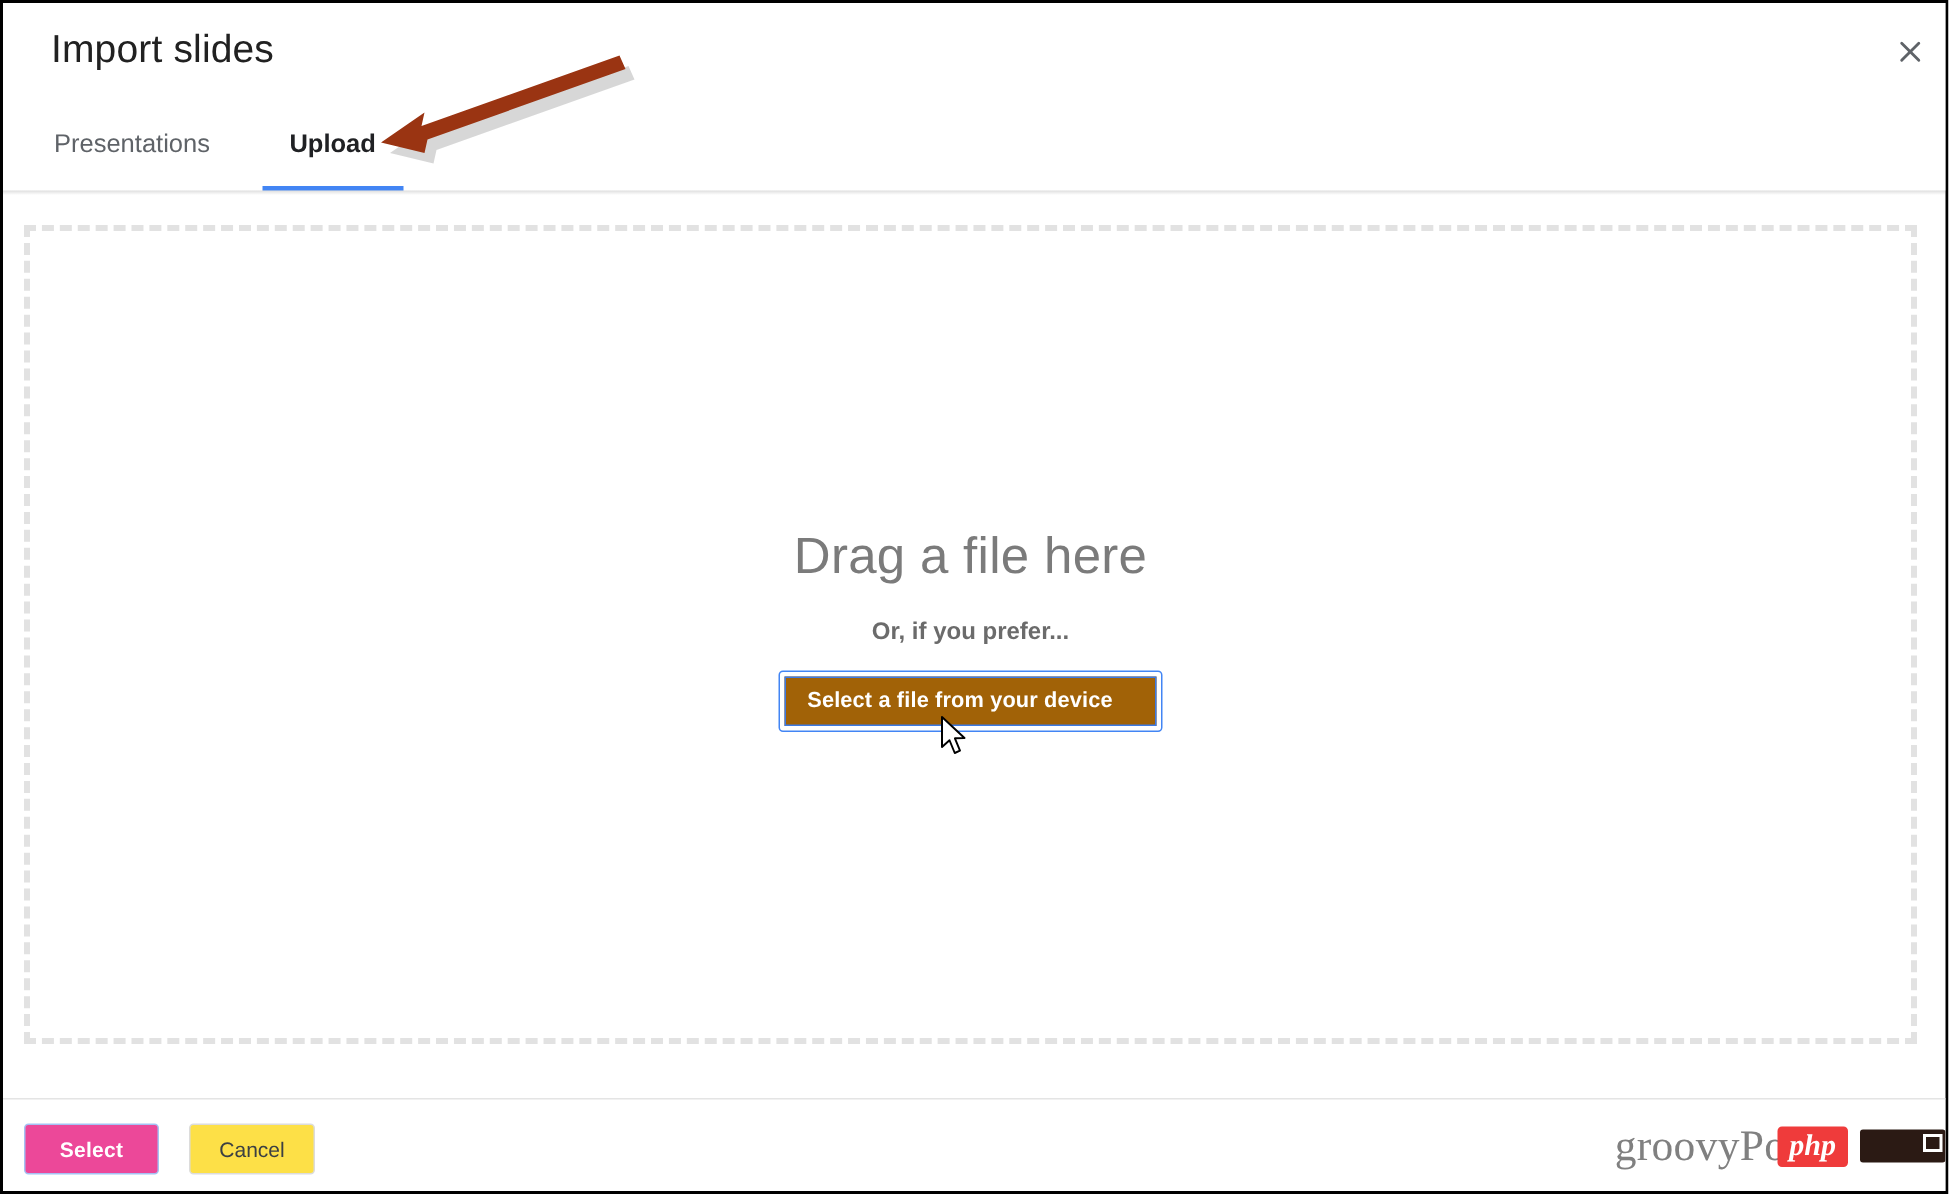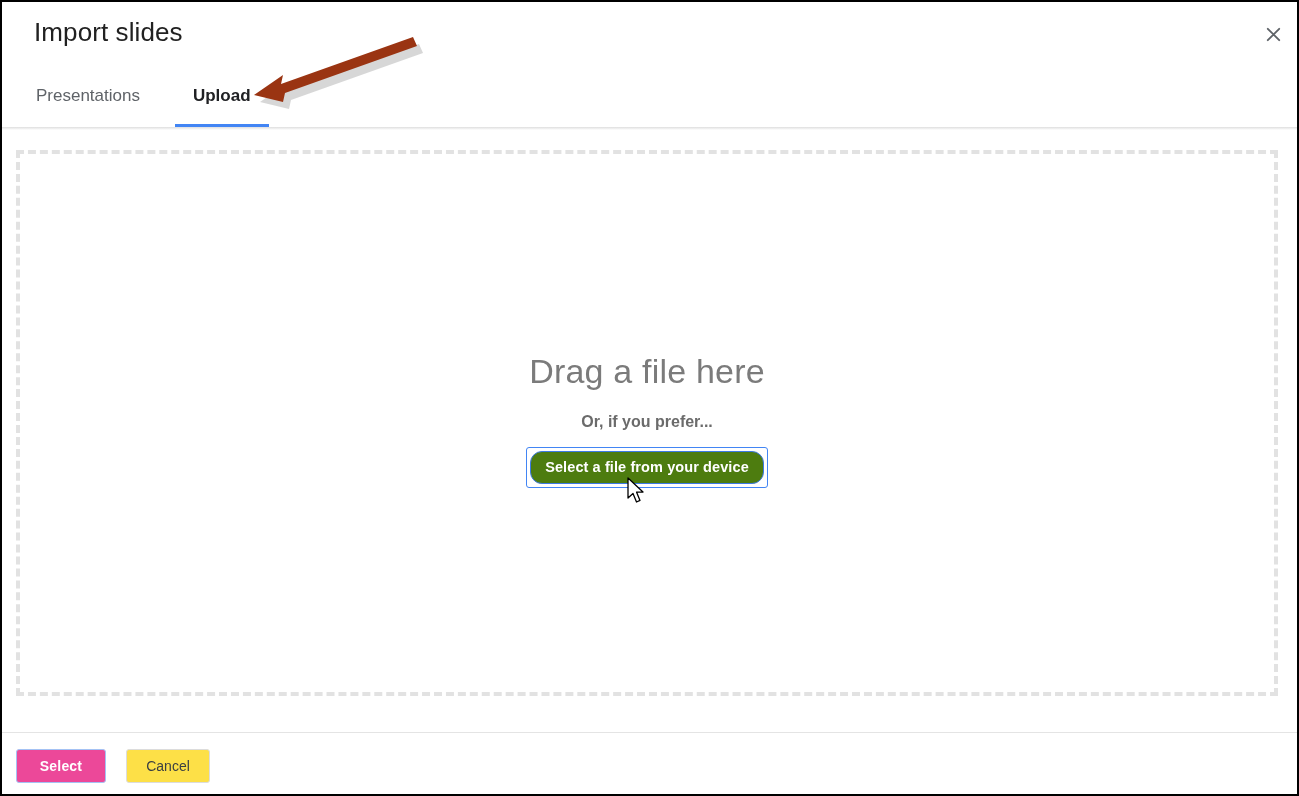--- a/index.html
+++ b/index.html
@@ -161,27 +161,27 @@
   .select-file-wrap {
     display: inline-block;
     position: relative;
     padding: 3px;
     border: 1px solid #4285f4;
     border-radius: 3px;
     background: #ffffff;
   }
   .select-file-button {
     display: block;
-    background: #4d7c0f;
+    background: #a16207;
     border: 1px solid #3d7ae4;
-    border-radius: 12px;
+    border-radius: 0;
     color: #ffffff;
     font-size: 14.5px;
     font-weight: 700;
-    padding: 7px 14px 8px 14px;
+    padding: 7px 28px 8px 14px;
     cursor: pointer;
     font-family: "Liberation Sans", sans-serif;
     white-space: nowrap;
     letter-spacing: 0.1px;
   }
 
   
   .mouse-cursor {
     position: absolute;
     left: 625px;
@@ -341,16 +341,21 @@
       <path d="M1 1 L1 21 L6 16.5 L9.5 25 L13 23.4 L9.6 15.2 L16 15 Z" fill="#ffffff" stroke="#000000" stroke-width="1.3" stroke-linejoin="round"></path>
     </svg>
   </div>
 
   <div class="footer">
 
     <button class="btn-select">Select</button>
 
     <button class="btn-cancel">Cancel</button>
 
+    <div class="watermark">
+      <span class="watermark-text">groovyPo</span>
+      <span class="php-badge">php</span>
+      <span class="dark-blob"></span>
+    </div>
 
   </div>
 
 </div>
 
 </body></html>

